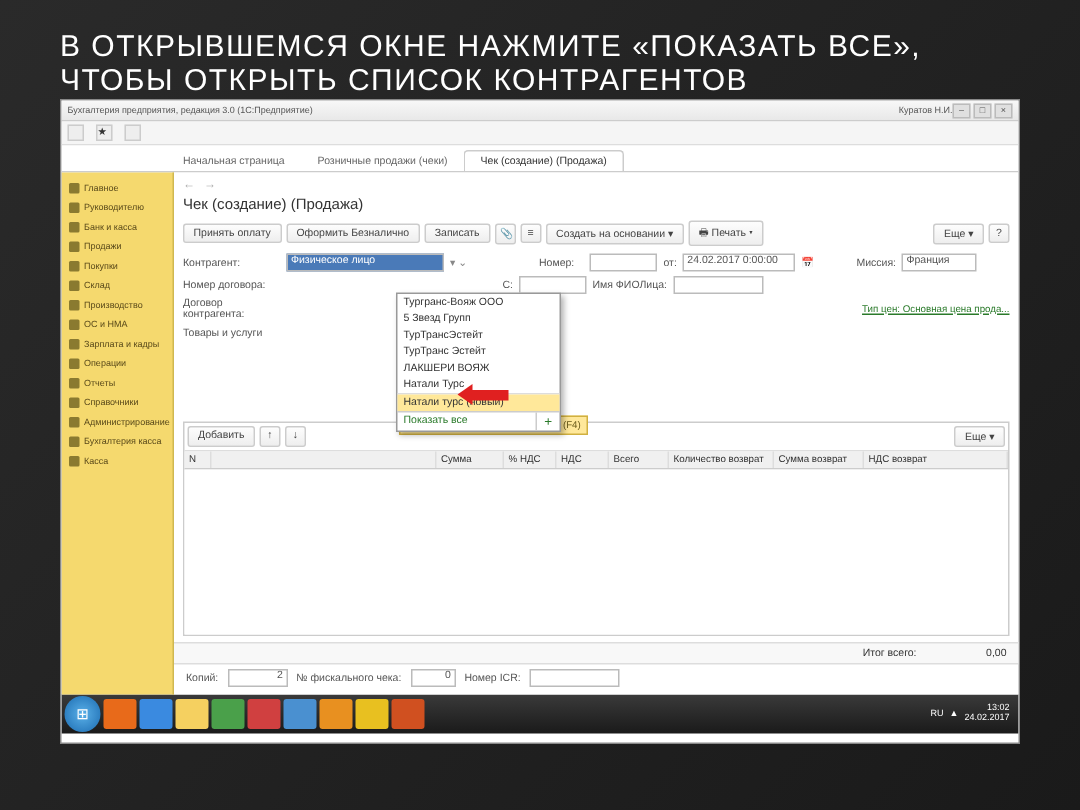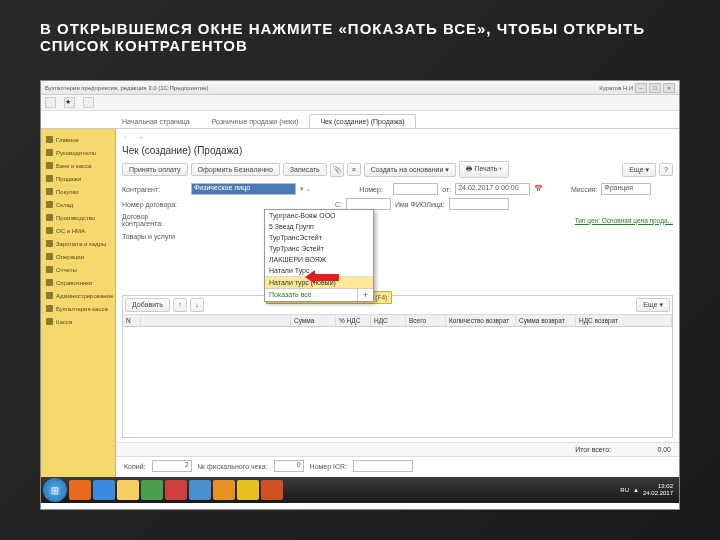--- a/index.html
+++ b/index.html
@@ -1,18 +1,18 @@
 <!DOCTYPE html>
 <html><head>
 <meta charset="utf-8">
 <style>
   *{box-sizing:border-box;margin:0;padding:0;font-family:Arial,sans-serif}
   body{width:720px;height:540px;background:#1a1a1a;overflow:hidden;position:relative}
   .slide{width:720px;height:540px;background:linear-gradient(135deg,#2a2a2a 0%,#1a1a1a 100%);padding:20px 40px}
-  .slide-title{color:#fff;font-size:15px;letter-spacing:1px;margin-bottom:26px;font-weight:700}
+  .slide-title{color:#fff;font-size:20px;letter-spacing:1px;margin-bottom:0;font-weight:400}
   .screenshot{width:640px;height:430px;background:#fff;border:1px solid #888;position:relative;overflow:hidden;font-size:7px;color:#333}
   .win-titlebar{height:14px;background:linear-gradient(#f8f8f8,#e8e8e8);border-bottom:1px solid #ccc;display:flex;align-items:center;padding:0 4px;font-size:6px;color:#555}
   .win-title{flex:1}
   .win-btns{display:flex;gap:2px}
   .win-btn{width:12px;height:10px;background:#e0e0e0;border:1px solid #bbb;text-align:center;line-height:8px;font-size:6px}
   .toolbar1{height:16px;background:#f5f5f5;border-bottom:1px solid #ddd;display:flex;align-items:center;padding:0 4px;gap:8px}
   .tb-btn{width:11px;height:11px;background:#eee;border:1px solid #ccc}
   .tabstrip{height:18px;background:#fff;border-bottom:1px solid #ccc;display:flex;align-items:flex-end;padding-left:70px;gap:0}
   .tab{padding:3px 10px;font-size:7px;color:#666;border:1px solid transparent;border-bottom:none}
   .tab.active{border-color:#ccc;background:#fff;color:#333;border-radius:3px 3px 0 0}

